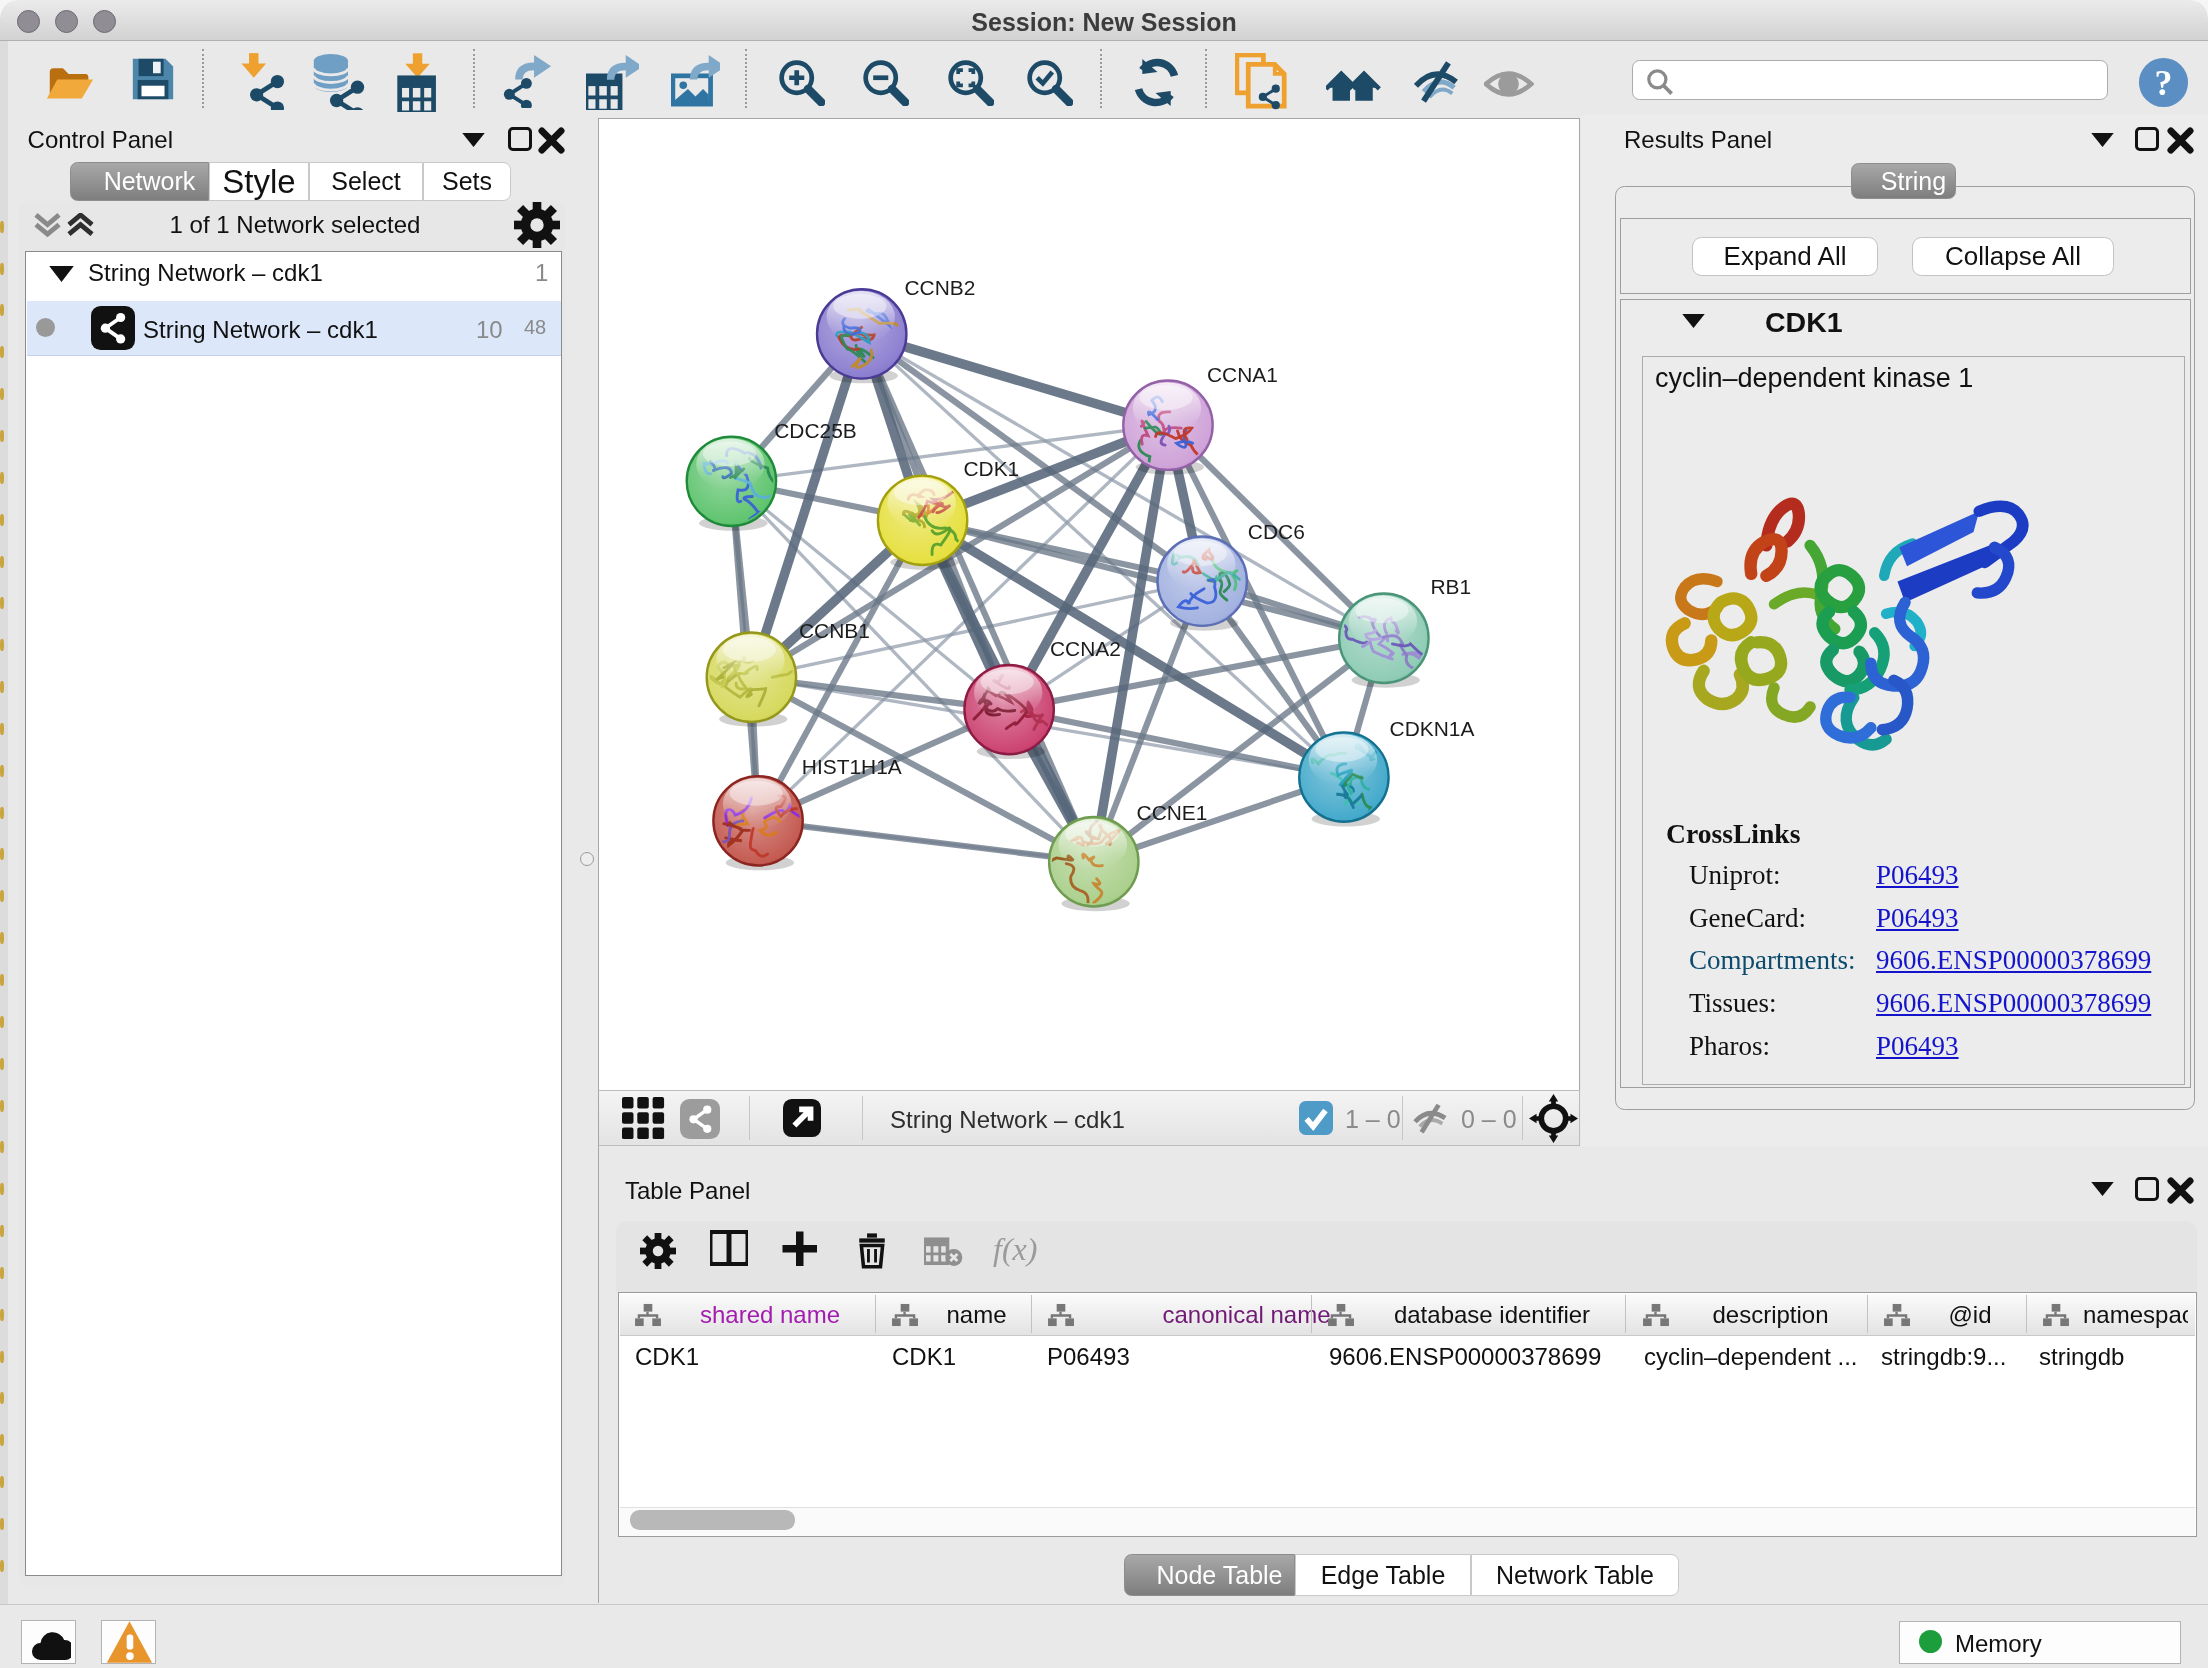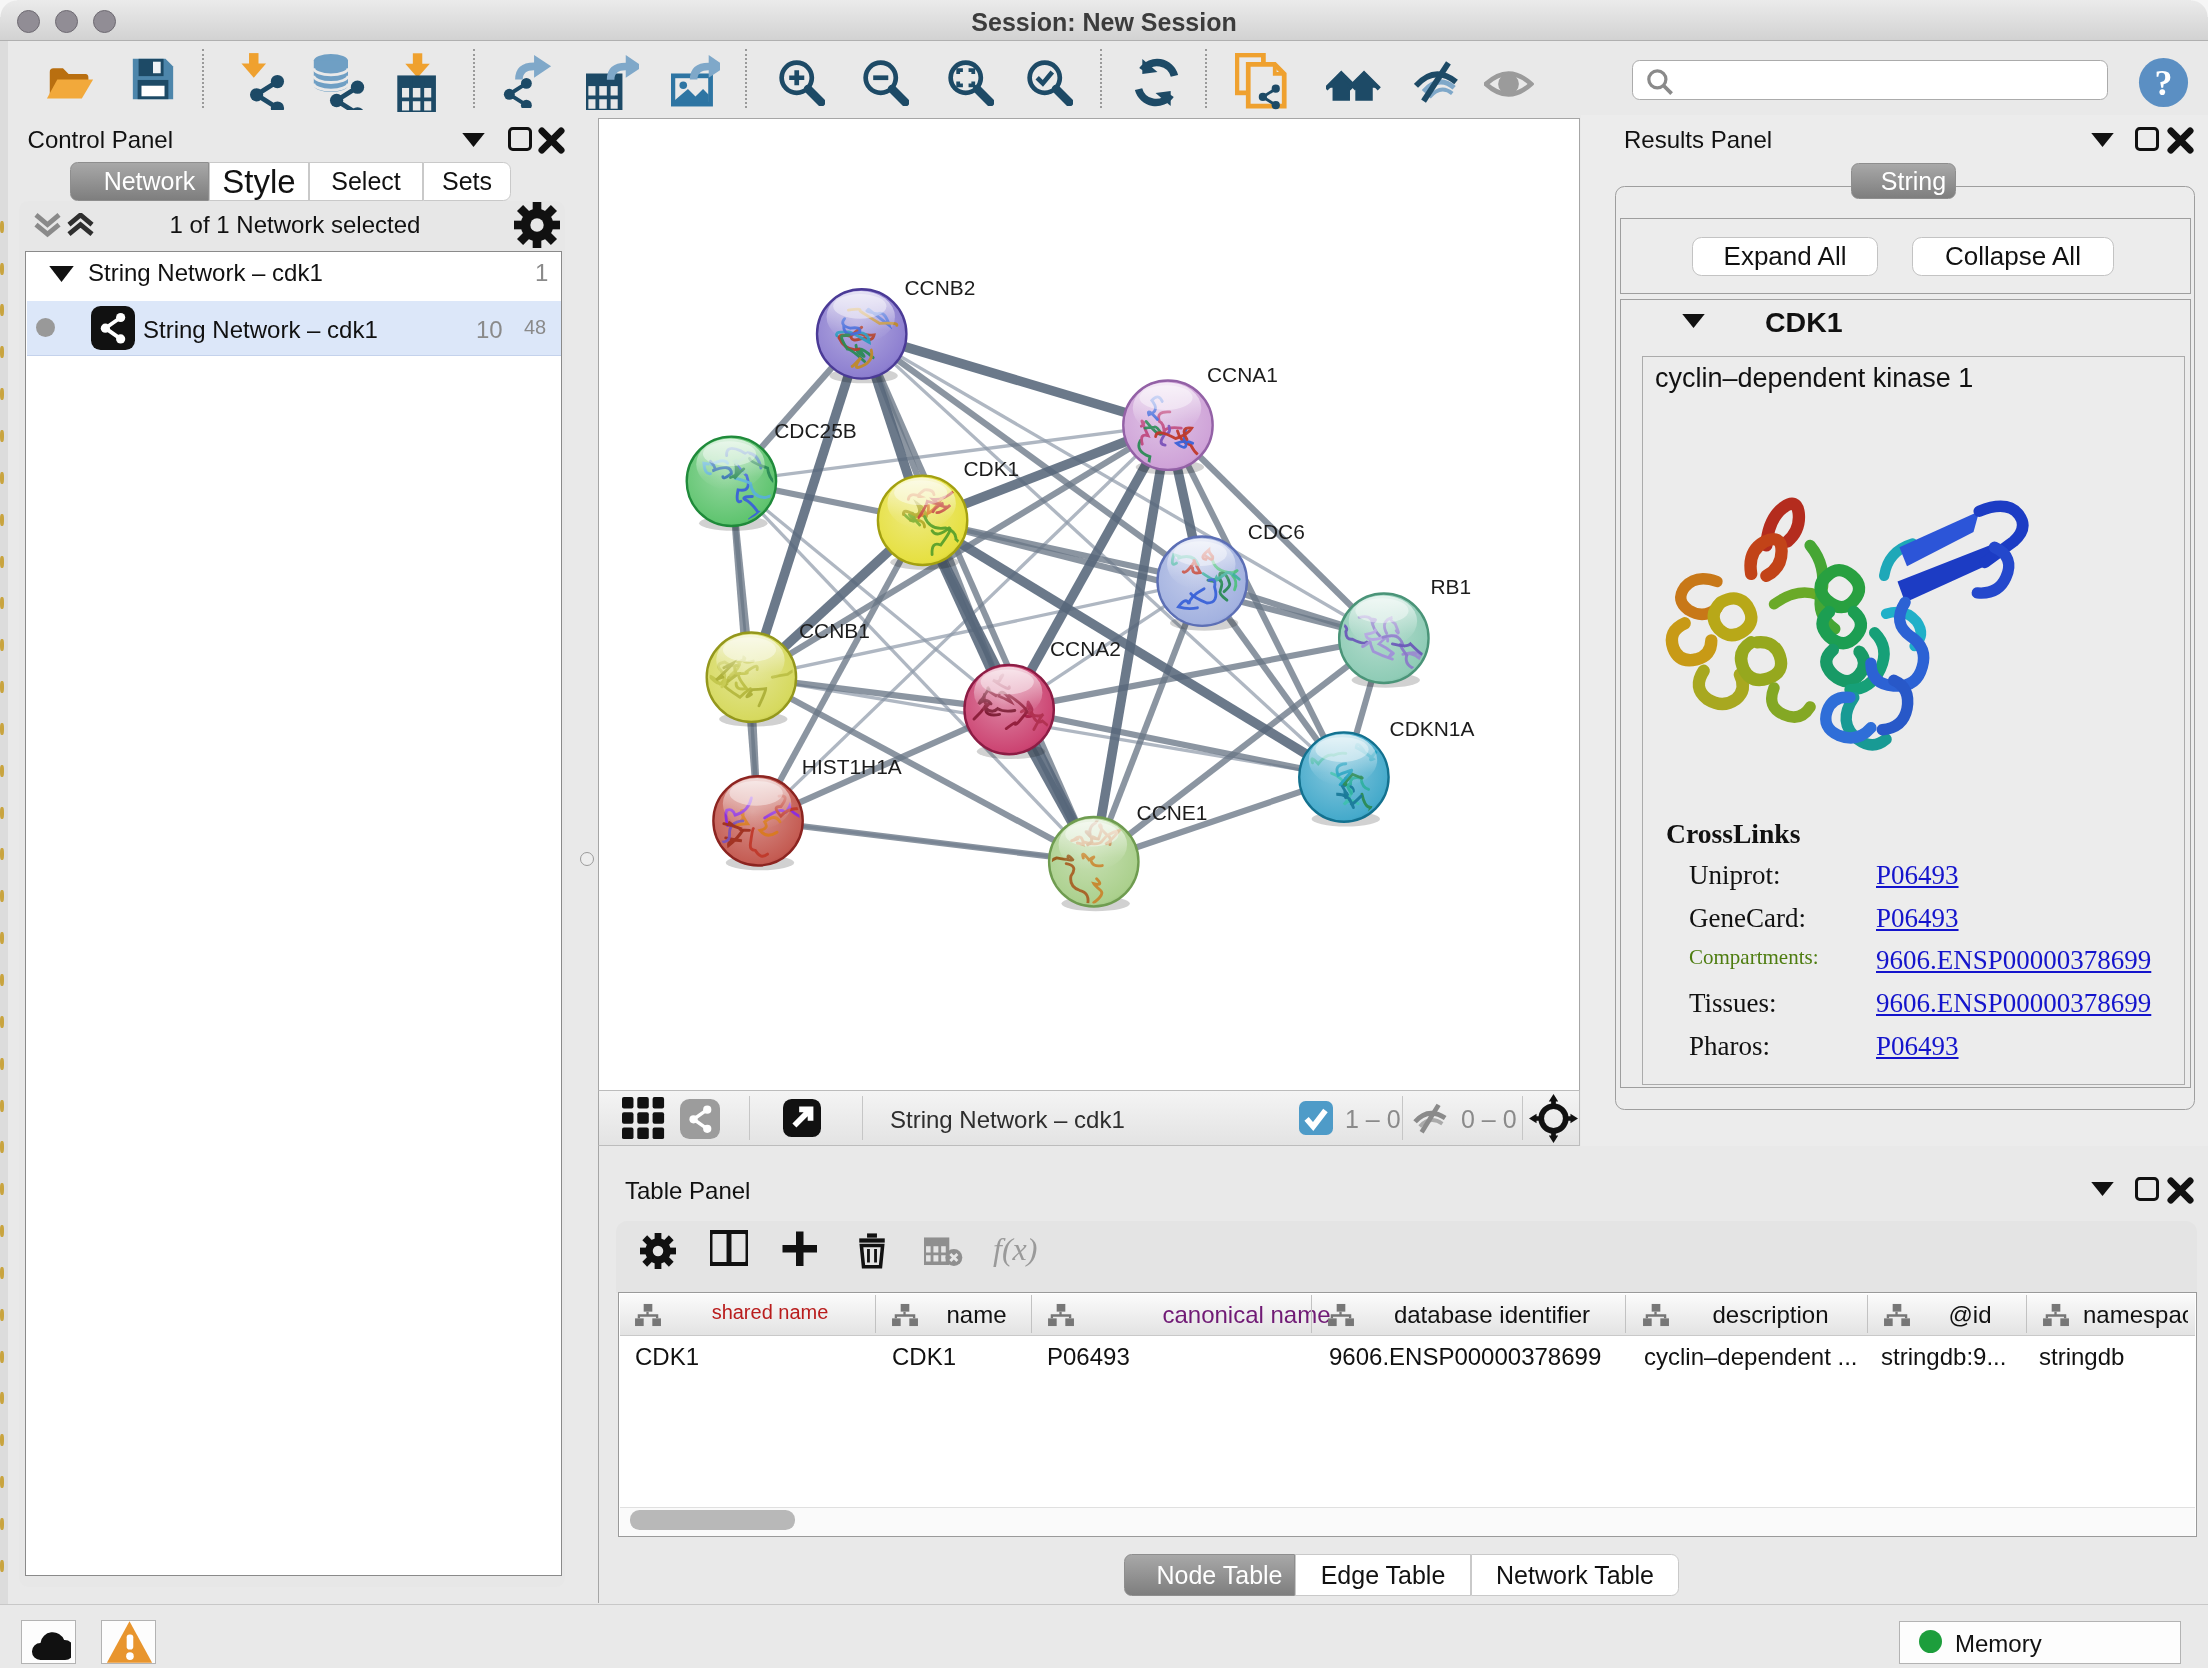--- a/index.html
+++ b/index.html
@@ -675,21 +675,21 @@
  <path d="M258 118 q-14 22 6 36 q18 12 12 32 q-6 22-30 20 q-24-2-24-24" stroke="#2c62d4" stroke-width="12"></path>
  <path d="M222 250 q-14 16-34 8 q-18-8-12-26 q6-16 24-14" stroke="#2f6ed8" stroke-width="12"></path>
  <path d="M246 200 q18 8 14 30 q-4 20-26 22" stroke="#2858c8" stroke-width="12"></path>
 </g>
   </svg>
 <div class="tx" style="left:1666px;top:818px;font-size:27.6px;font-weight:700;font-family:'Liberation Serif', serif;color:#111">CrossLinks</div>
 <div class="tx" style="left:1689px;top:860px;font-size:27px;font-family:Liberation Serif, serif;color:#111">Uniprot:</div>
 <div class="tx" style="left:1876px;top:860px;font-size:27px;font-family:'Liberation Serif', serif;"><a class="lnk">P06493</a></div>
 <div class="tx" style="left:1689px;top:903px;font-size:27px;font-family:'Liberation Serif', serif;color:#111">GeneCard:</div>
 <div class="tx" style="left:1876px;top:903px;font-size:27px;font-family:'Liberation Serif', serif;"><a class="lnk">P06493</a></div>
-<div class="tx" style="left:1689px;top:945px;font-size:21px;font-family:'Liberation Serif', serif;color:#4d7c0f">Compartments:</div>
+<div class="tx" style="left:1689px;top:945px;font-size:27px;font-family:'Liberation Serif', serif;color:#0c4a6e">Compartments:</div>
 <div class="tx" style="left:1876px;top:945px;font-size:27px;font-family:'Liberation Serif', serif;"><a class="lnk">9606.ENSP00000378699</a></div>
 <div class="tx" style="left:1689px;top:988px;font-size:27px;font-family:'Liberation Serif', serif;color:#111">Tissues:</div>
 <div class="tx" style="left:1876px;top:988px;font-size:27px;font-family:'Liberation Serif', serif;"><a class="lnk">9606.ENSP00000378699</a></div>
 <div class="tx" style="left:1689px;top:1031px;font-size:27px;font-family:'Liberation Serif', serif;color:#111">Pharos:</div>
 <div class="tx" style="left:1876px;top:1031px;font-size:27px;font-family:'Liberation Serif', serif;"><a class="lnk">P06493</a></div>
 <div class="abs" style="left:598px;top:1146px;width:1610px;height:457px;background:#e9e9e9;border-left:1px solid #a6a6a6"></div>
 <div class="tx" style="left:625px;top:1177px;font-size:24px;color:#111">Table Panel</div>
 <svg class="abs" style="left:2091px;top:1182px" width="23" height="15" viewBox="0 0 24 16">
     <path d="M0 0 H24 L12 15 Z" fill="#111"></path>
   </svg>
@@ -730,21 +730,21 @@
       <rect x="0" y="0" width="33" height="34.1" fill="none" stroke="#8f8f8f" stroke-width="5"></rect>
       <rect x="0" y="0" width="33" height="9.9" fill="#8f8f8f"></rect>
       <path d="M11 0 V34.1 M22 0 V34.1 M0 20.9 H33" stroke="#8f8f8f" stroke-width="4"></path>
     </g>
     <circle cx="42" cy="32" r="12" fill="#8f8f8f"></circle>
     <path d="M37 27 L47 37 M47 27 L37 37" stroke="#e6e6e6" stroke-width="4"></path>
   </svg>
 <div class="tx" style="left:993px;top:1231px;font-size:32px;font-style:italic;color:#9a9a9a;font-family:'Liberation Serif', serif;">f(x)</div>
 <div class="abs" style="left:618px;top:1292px;width:1579px;height:245px;background:#fff;border:1.9px solid #9a9a9a"></div>
 <div class="abs" style="left:620px;top:1294px;width:1575px;height:42px;background:linear-gradient(#fbfbfb,#e3e3e3);border-bottom:1.9px solid #c9c9c9"></div>
-<div class="tx" style="left:675px;top:1301px;width:190px;text-align:center;font-size:20px;color:#b91c1c;overflow:hidden">shared name</div>
+<div class="tx" style="left:675px;top:1301px;width:190px;text-align:center;font-size:24px;color:#a21caf;overflow:hidden">shared name</div>
 <svg class="abs" style="left:635px;top:1303px" width="26" height="24" viewBox="0 0 27 25">
     <rect x="9" y="1" width="9" height="8" fill="#777"></rect>
     <rect x="0" y="16" width="9" height="8" fill="#777"></rect>
     <rect x="18" y="16" width="9" height="8" fill="#777"></rect>
     <path d="M13 9 V13 M4 16 V13 H23 V16" stroke="#777" stroke-width="2.4" fill="none"></path>
   </svg>
 <div class="abs" style="left:875px;top:1295px;width:0;height:38px;border-left:1.9px solid #c2c2c2"></div>
 <div class="tx" style="left:932px;top:1301px;width:89px;text-align:center;font-size:24px;color:#111;overflow:hidden">name</div>
 <svg class="abs" style="left:892px;top:1303px" width="26" height="24" viewBox="0 0 27 25">
     <rect x="9" y="1" width="9" height="8" fill="#777"></rect>

